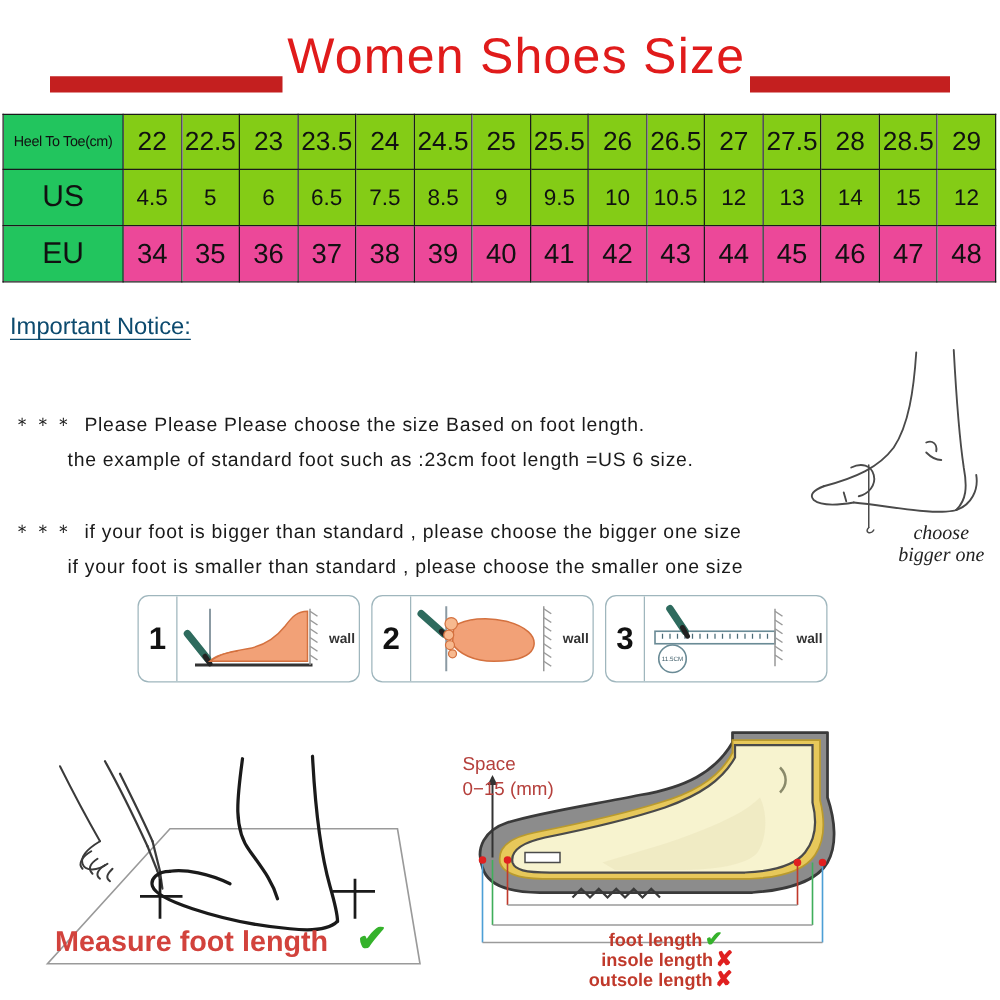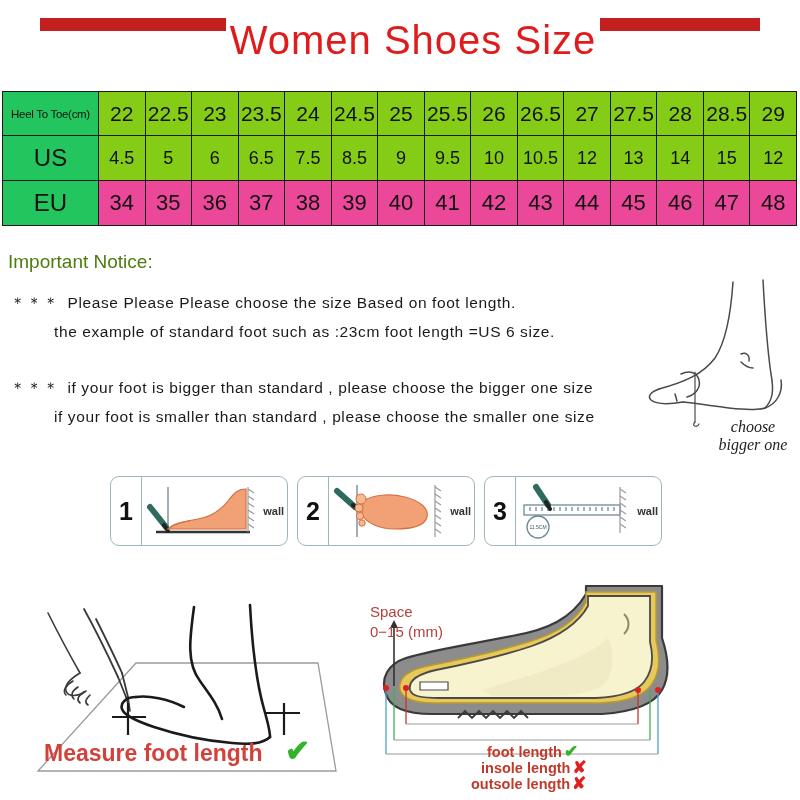--- a/index.html
+++ b/index.html
@@ -8,21 +8,21 @@
     background:#ffffff;
     font-family:"Liberation Sans", sans-serif;
     position:relative;
     overflow:hidden;
     -webkit-font-smoothing:antialiased;
   }
 
   
   #title-banner{
     position:absolute;left:0;top:18px;width:800px;height:56px;
-    display:flex;align-items:flex-start;justify-content:center;gap:0;
+    display:flex;align-items:flex-end;justify-content:center;gap:0;
   }
   .title-rule{
     height:13px;background:#c41f1f;flex:0 0 auto;
   }
   #rule-left{width:186px;}
   #rule-right{width:160px;}
   #title-text{
     color:#e01b1b;
     font-size:40px;
     font-weight:400;
@@ -57,25 +57,26 @@
   .cell-cm,.cell-us{background:#84cc16;}
   .cell-eu{background:#ec4899;}
   .r-cm td{height:43px;font-size:21px;}
   .r-us td{height:44px;font-size:18px;}
   .r-eu td{height:44px;font-size:22px;}
   .cell-cm,.cell-us,.cell-eu{font-weight:400;}
 
   
   #notice-title{
     position:absolute;left:8px;top:251px;
-    font-size:19px;color:#4d7c0f;font-weight:400;
+    font-size:19px;color:#0c4a6e;font-weight:400;
+    text-decoration:underline;
     text-underline-offset:4px;
     font-family:"Liberation Sans", sans-serif;
   }
-  .notice-block{position:absolute;left:10px;color:#1a1a1a;font-size:15.5px;}
+  .notice-block{position:absolute;left:10px;color:#1a1a1a;font-size:15.5px;margin-top:37px;}
   #notice-1{top:293px;}
   #notice-2{top:378px;}
   .notice-line{white-space:nowrap;margin-bottom:9px;letter-spacing:0.6px;}
   .stars{letter-spacing:1px;margin-right:8px;}
   .indent{padding-left:44px;}
 
   
   #foot-sketch{position:absolute;left:645px;top:262px;width:152px;height:190px;}
   #sketch-caption{
     position:absolute;left:698px;top:418px;width:110px;

